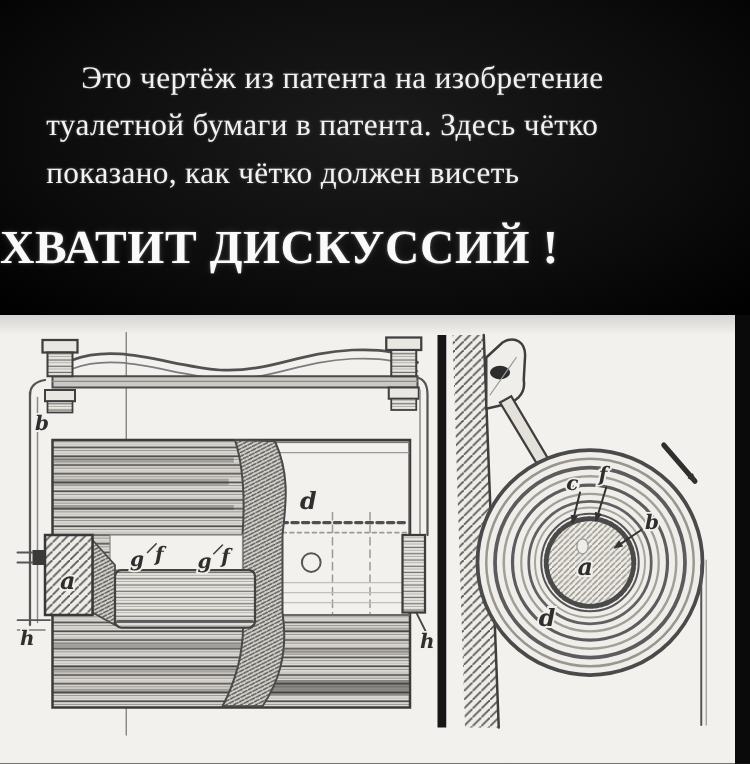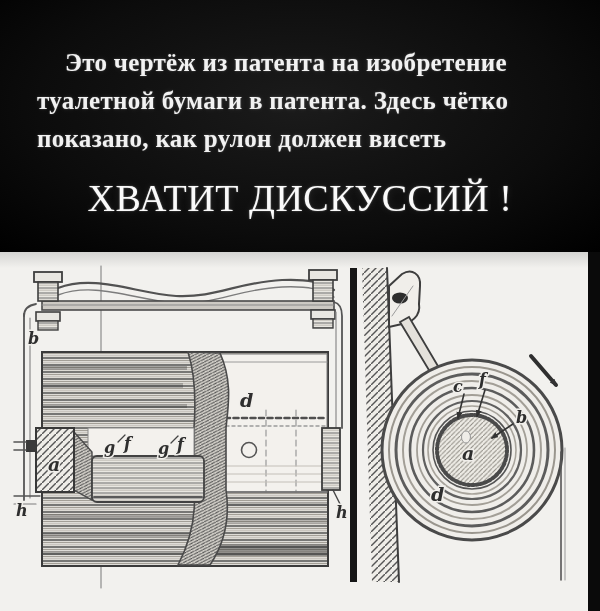--- a/index.html
+++ b/index.html
@@ -9,28 +9,28 @@
     font-family:"Liberation Serif",serif;
   }
   
   .top-panel{
     position:absolute;top:0;left:0;width:600px;height:252px;
     background:radial-gradient(ellipse at 50% 42%, #1b1b1b 0%, #0c0c0c 62%, #000 100%);
   }
   .panel-text{
     position:absolute;top:44px;left:37px;right:24px;
     color:var(--panel_text,#f2f2f2);
-    font-weight:700;font-size:25px;line-height:38px;letter-spacing:.3px;
+    font-weight:400;font-size:25px;line-height:38px;letter-spacing:.3px;
     text-shadow:0 0 2px rgba(255,255,255,.28), 0 0 7px rgba(255,255,255,.10);
   }
   .panel-text .ln{white-space:nowrap;}
   .panel-text .ln.first{padding-left:28px;}
   .headline{
-    position:absolute;top:176px;left:0;width:600px;text-align:center;
-    color:#fafafa;font-weight:400;font-size:38px;letter-spacing:.5px;
+    position:absolute;top:176px;left:0;width:600px;
+    color:#fafafa;font-weight:700;font-size:38px;letter-spacing:.5px;
     text-shadow:0 0 2px rgba(255,255,255,.35), 0 0 8px rgba(255,255,255,.12);
     white-space:nowrap;
   }
   
   .paper{
     position:absolute;top:252px;left:0;width:588px;height:359px;
     background:linear-gradient(180deg,#d4d4d2 0px, var(--paper_bg,#f2f1ee) 16px);
   }
   svg{display:block;}
   .lbl{
@@ -42,21 +42,21 @@
 </style>
 </head>
 <body>
 
 <div class="stage">
 
   <div class="top-panel">
     <div class="panel-text">
       <div class="ln first">Это чертёж из патента на изобретение</div>
       <div class="ln">туалетной бумаги в патента. Здесь чётко</div>
-      <div class="ln">показано, как рулон должен висеть</div>
+      <div class="ln">показано, как чётко должен висеть</div>
     </div>
     <div class="headline">ХВАТИТ ДИСКУССИЙ !</div>
   </div>
 
   <div class="paper">
     <svg width="588" height="359" viewBox="0 0 588 359">
       <defs>
         <pattern id="rollH" width="6" height="7" patternUnits="userSpaceOnUse">
           <rect width="6" height="7" fill="#dedcd7"></rect>
           <line x1="0" y1="1" x2="6" y2="1" stroke="#4b4b4b" stroke-width="1.4"></line>

